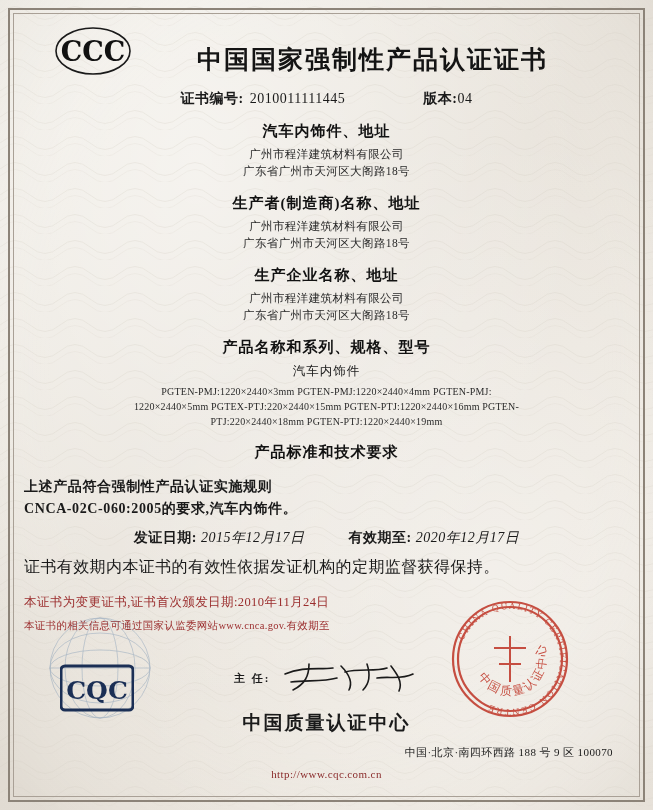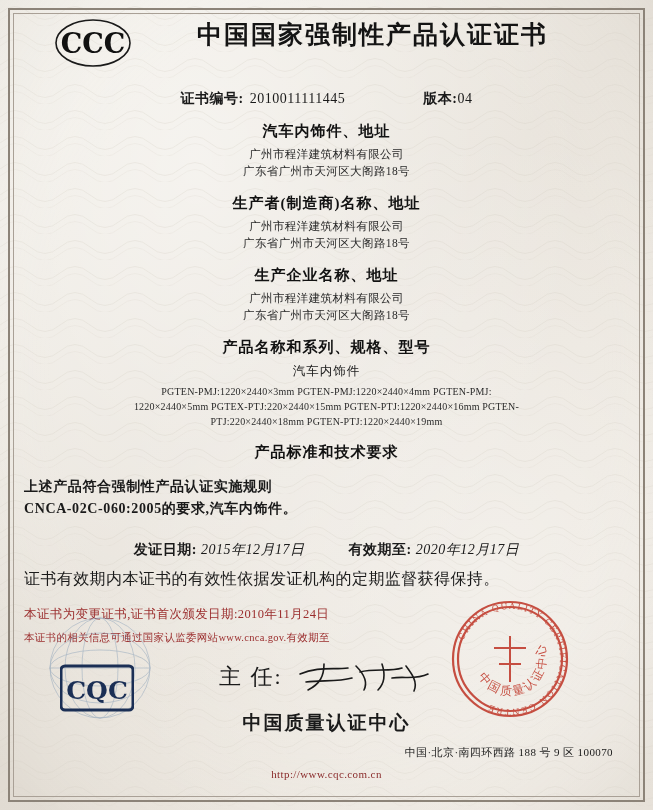--- a/index.html
+++ b/index.html
@@ -52,21 +52,21 @@
     position: absolute;
     left: 24px;
     top: 18px;
     right: 24px;
     bottom: 18px;
   }
 
   
   .header {
     display: flex;
-    align-items: flex-start;
+    align-items: flex-end;
     height: 58px;
     padding-left: 30px;
     gap: 24px;
   }
   .ccc-logo {
     width: 78px;
     height: 50px;
     position: relative;
     flex: 0 0 auto;
   }
@@ -136,21 +136,21 @@
   .statement {
     margin-top: 14px;
     font-size: 14px;
     font-weight: bold;
     line-height: 22px;
     letter-spacing: 0.6px;
   }
   .statement .l2 { font-weight: bold; }
 
   .dates-row {
-    margin-top: 21px;
+    margin-top: 9px;
     display: flex;
     justify-content: center;
     font-size: 14px;
     letter-spacing: 0.5px;
   }
   .dates-row .d-label { font-weight: bold; }
   .dates-row .d-value { margin-left: 4px; font-style: italic; }
   .dates-row .gap { width: 44px; }
 
   .note1 {
@@ -193,23 +193,23 @@
     width: 116px;
     height: 116px;
     opacity: 0.55;
   }
   .sign-row {
     position: absolute;
     left: 0;
     right: 0;
     bottom: 96px;
     text-align: center;
-    font-size: 22px;
+    font-size: 11px;
     letter-spacing: 2px;
-    font-weight: normal;
+    font-weight: bold;
   }
   .signature {
     display: inline-block;
     width: 140px;
     height: 34px;
     vertical-align: middle;
     margin-left: 4px;
     position: relative;
     top: -2px;
   }

